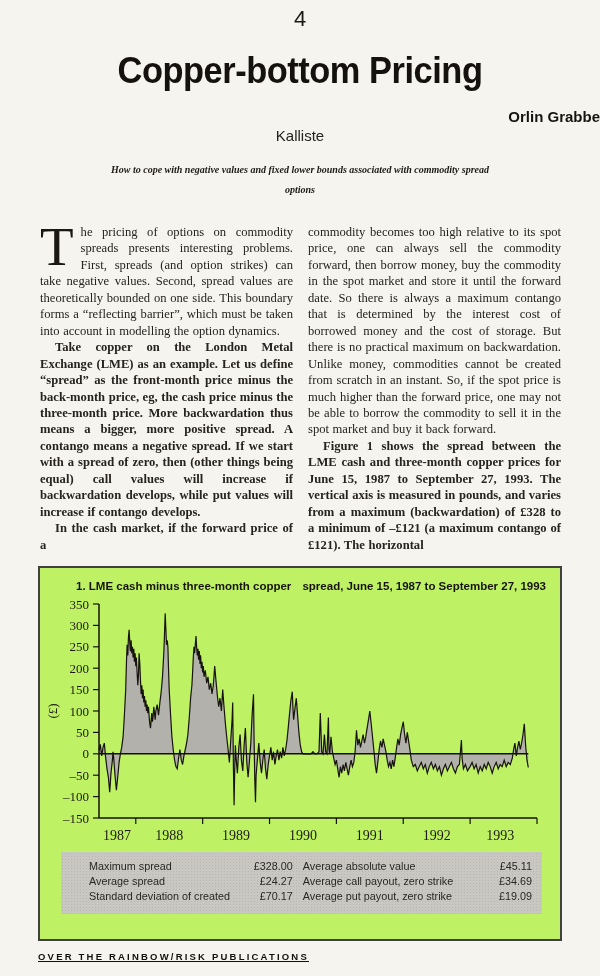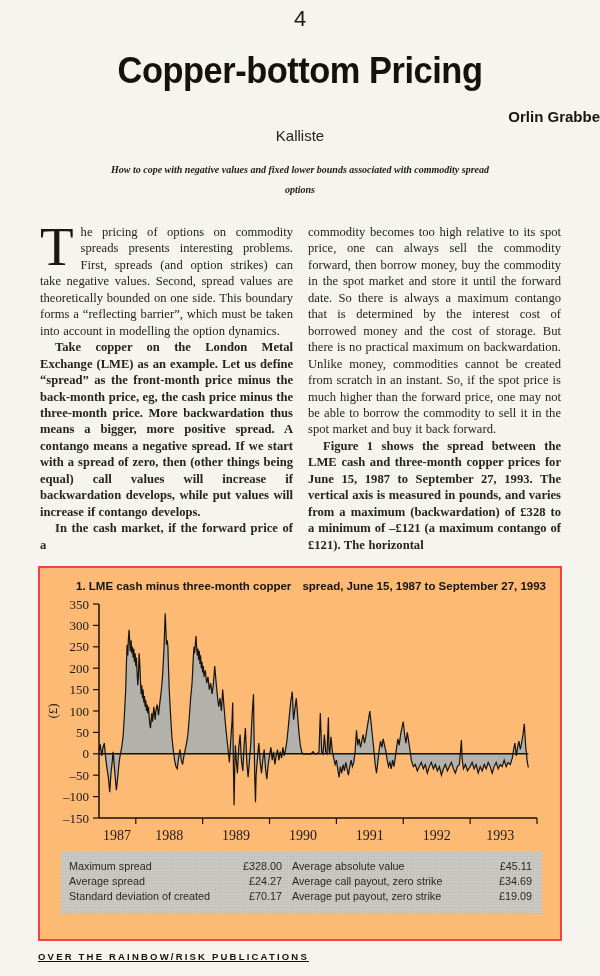--- a/index.html
+++ b/index.html
@@ -62,33 +62,33 @@
   .drop-cap{
     float:left;
     font-size:55px;line-height:43px;
     padding:1px 7px 0 0;
     color:#1b1713;
   }
   
   .figure-box{
     position:absolute;top:566px;left:38px;width:524px;height:375px;
     box-sizing:border-box;
-    border:2px solid #ef4444;
-    background:#fdba74;
+    border:2px solid #404040;
+    background:#bef264;
   }
   .figure-title-row{
     display:flex;justify-content:space-between;
     margin:12px 14px 0 36px;
     font-family:"Liberation Sans","DejaVu Sans",sans-serif;
     font-size:11.5px;font-weight:700;color:#17130e;
   }
   svg.spread-chart{display:block;margin:4px auto 0 auto;}
   .stats-table{
     margin:0 18px 0 21px;
-    padding:7px 10px 9px 8px;
+    padding:7px 10px 9px 28px;
     background-color:#c9c7c2;
     background-image:radial-gradient(rgba(40,40,40,.10) 1px, transparent 1px);
     background-size:3px 3px;
     display:flex;gap:10px;
     font-family:"Liberation Sans","DejaVu Sans",sans-serif;
     font-size:10.8px;color:#2a2824;
   }
   .stats-col{display:flex;flex-direction:column;}
   .stats-col.left{flex:0 0 46%;}
   .stats-col.right{flex:1;}

